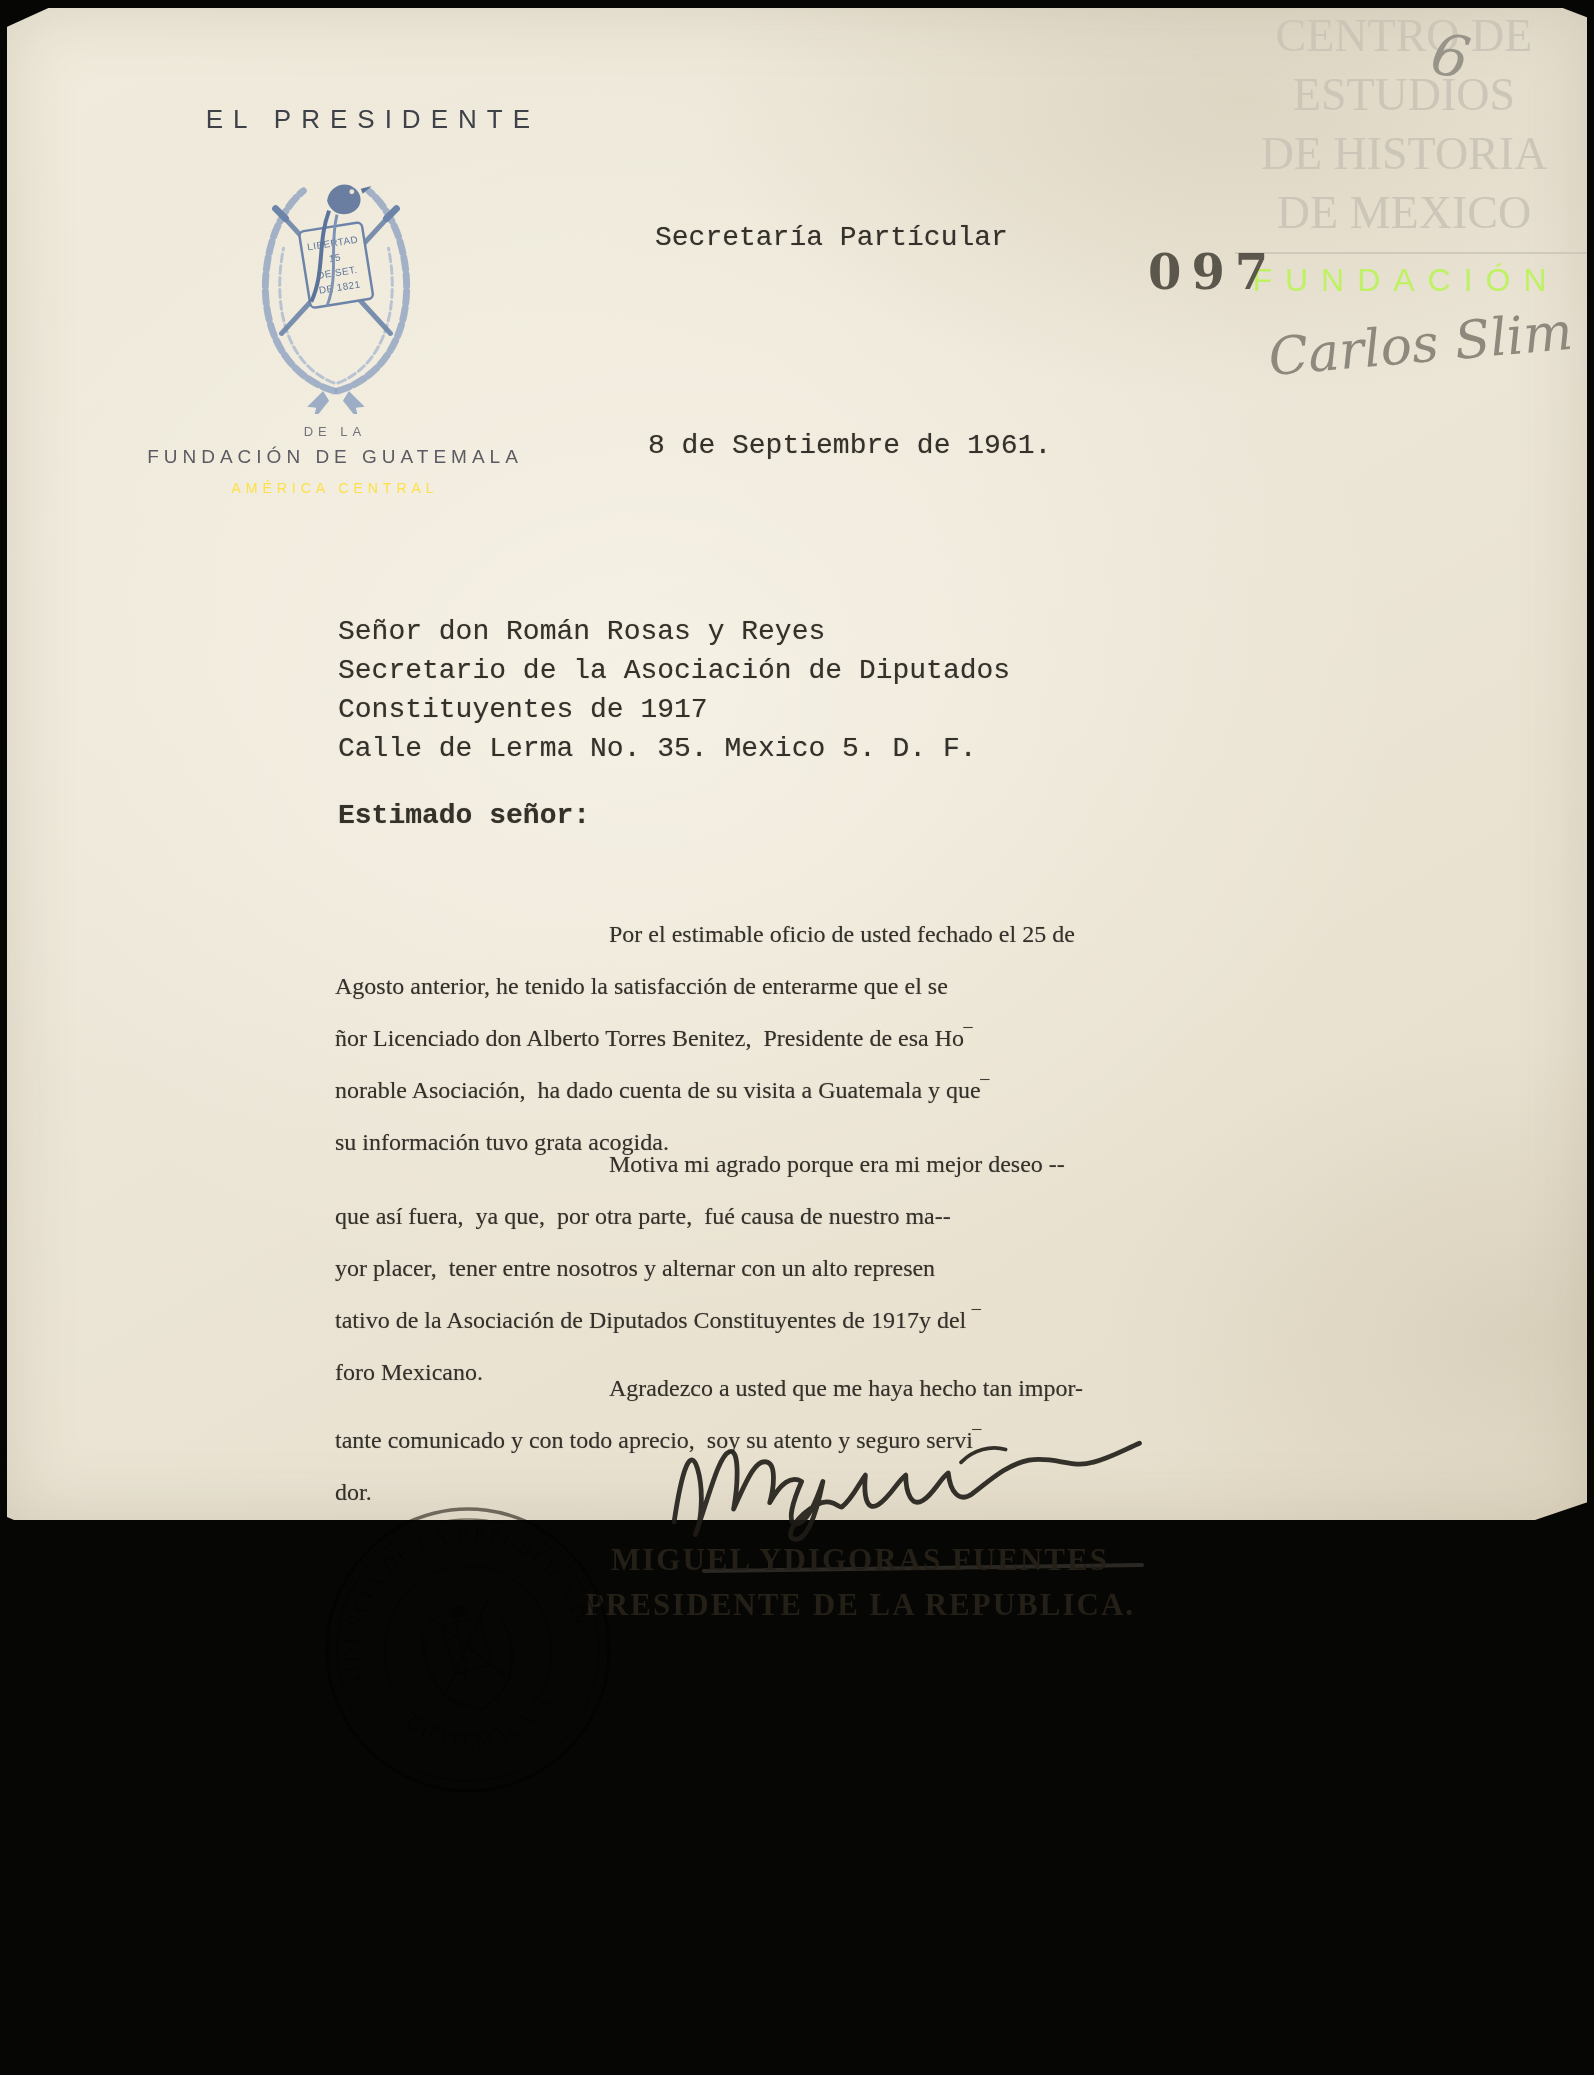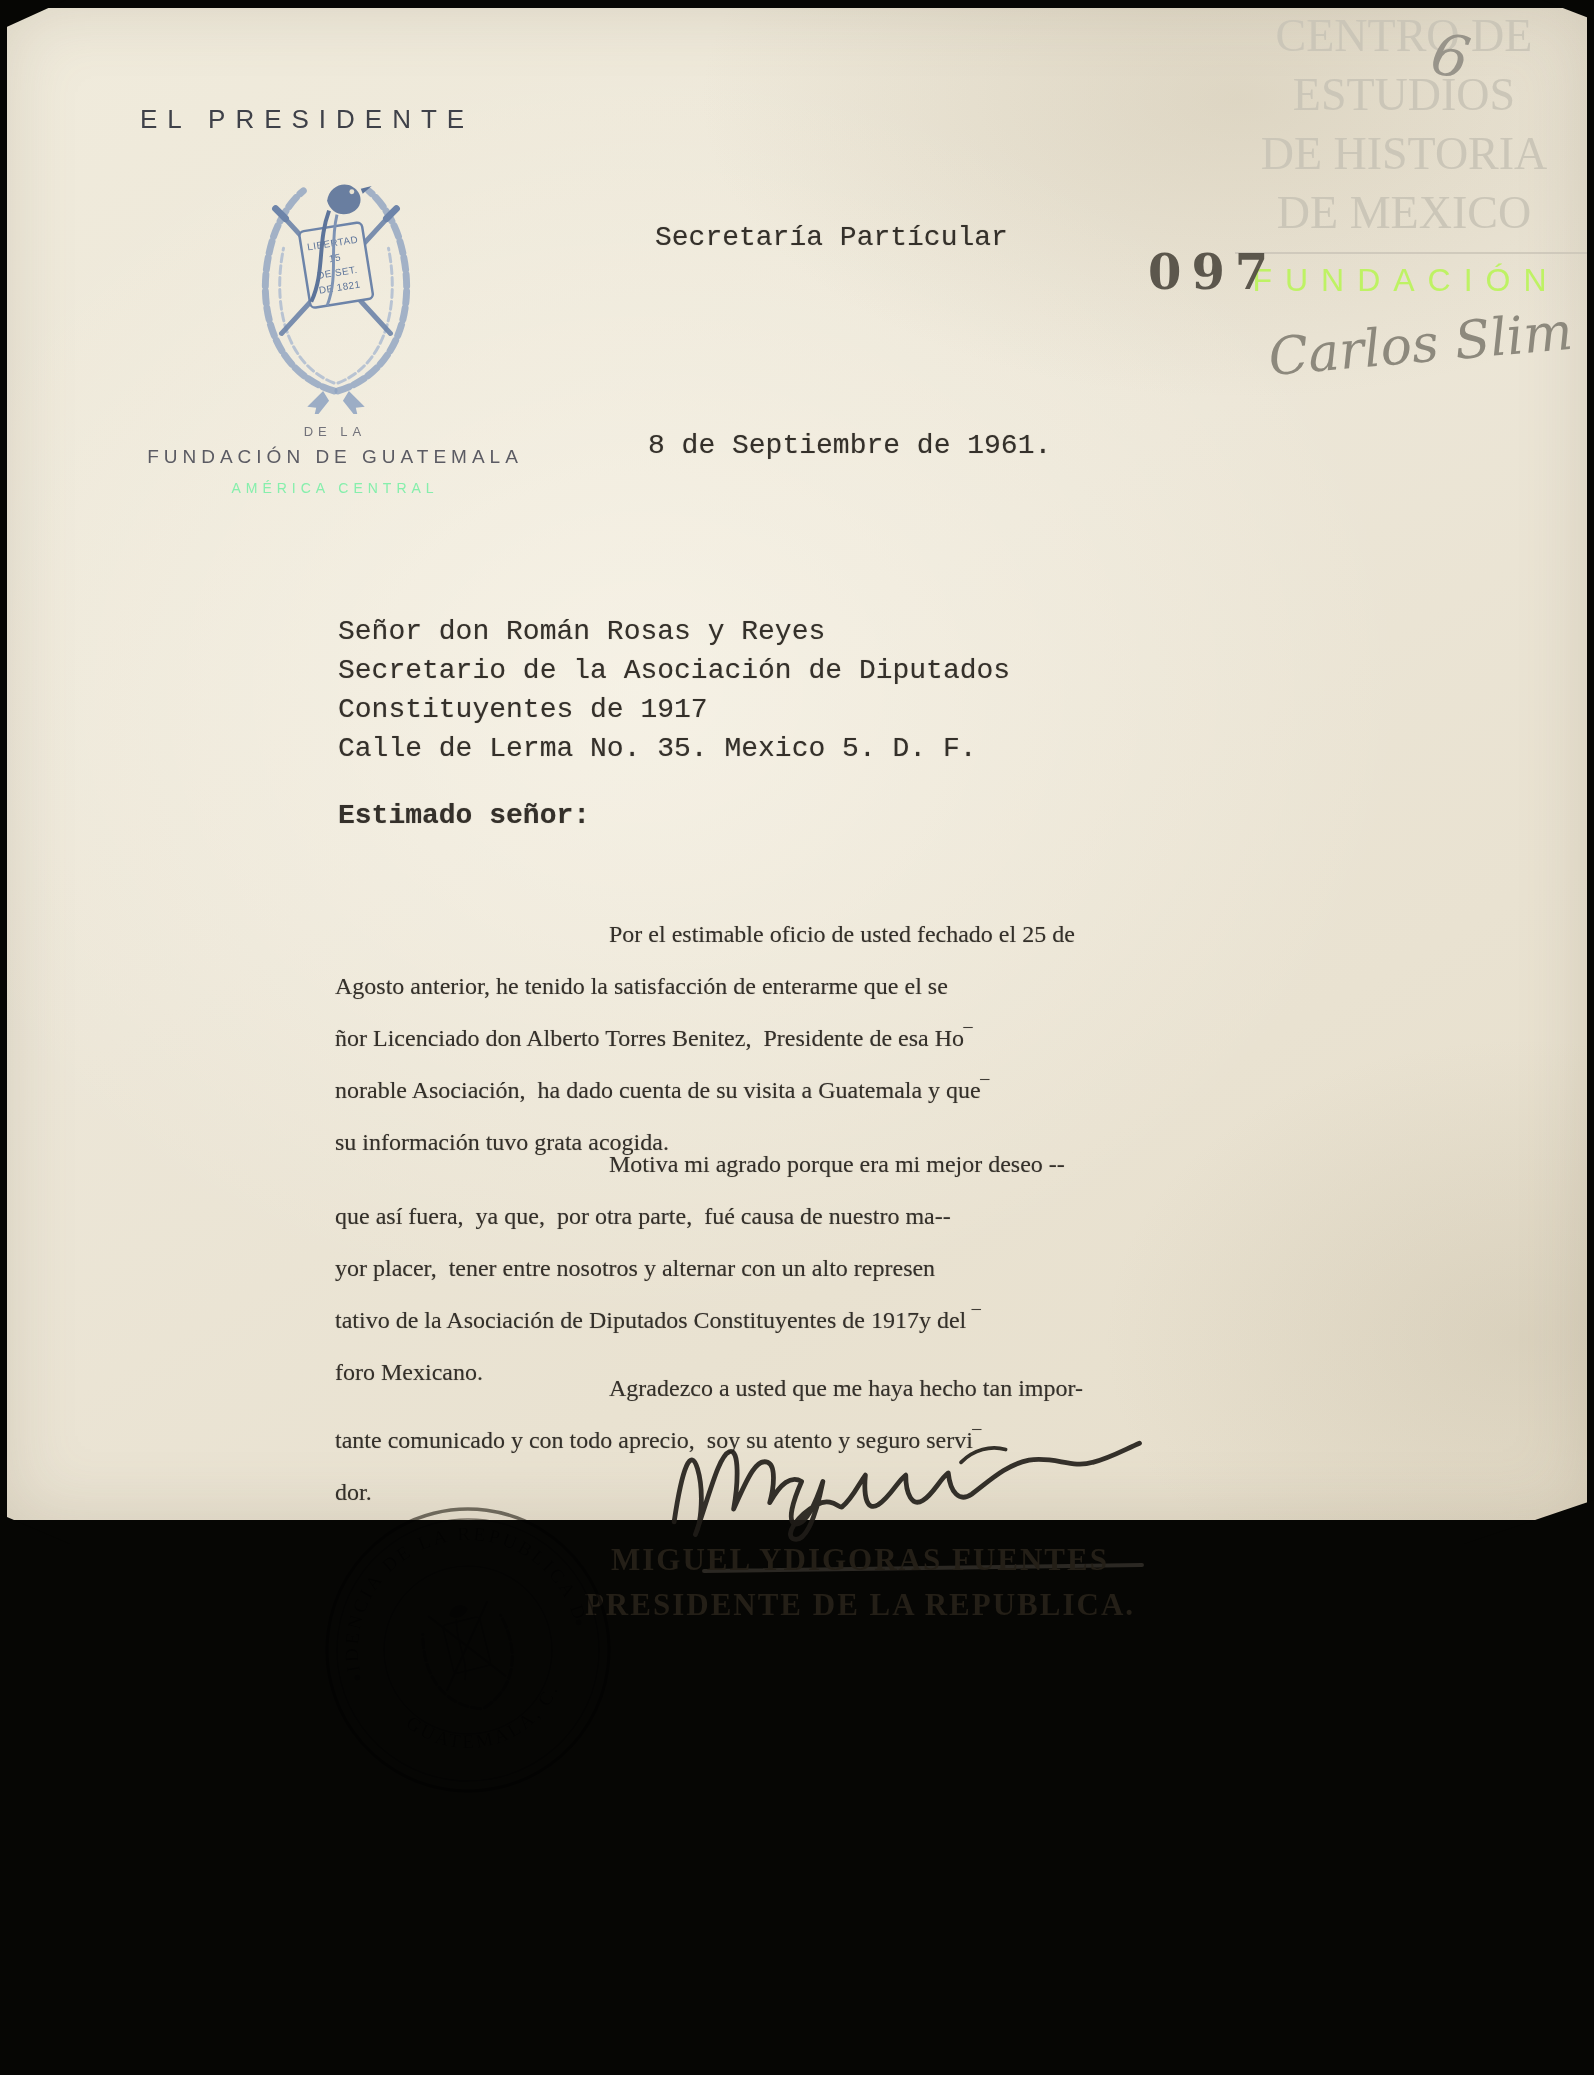--- a/index.html
+++ b/index.html
@@ -14,27 +14,27 @@
   }
   .edge-tl{position:absolute;top:0;left:0;width:0;height:0;border-top:30px solid #060604;border-right:66px solid transparent;z-index:9;}
   .edge-tr{position:absolute;top:0;right:0;width:0;height:0;border-top:20px solid #060604;border-left:52px solid transparent;z-index:9;}
   .edge-br{position:absolute;bottom:0;right:0;width:0;height:0;border-bottom:44px solid #060604;border-left:130px solid transparent;z-index:9;}
   .edge-bl{position:absolute;bottom:0;left:0;width:0;height:0;border-bottom:30px solid #060604;border-right:70px solid transparent;z-index:9;}
 
   .abs{position:absolute;}
   .t{font-family:"Liberation Mono","DejaVu Sans Mono",monospace;color:#34302a;text-shadow:0 0 1px rgba(52,48,42,0.4);}
 
   
-  .lh-title{left:140px;top:104px;width:400px;text-align:left;
+  .lh-title{left:140px;top:104px;width:400px;text-align:right;
     font-family:"Liberation Sans",sans-serif;font-size:26px;letter-spacing:10px;color:#3f4149;}
   .crest{left:232px;top:142px;width:208px;height:272px;}
   .scroll-t{font-family:"Liberation Sans",sans-serif;font-size:10px;fill:#5d749a;text-anchor:middle;letter-spacing:0.5px;}
   .lh-dela{left:135px;top:424px;width:400px;text-align:center;font-family:"Liberation Sans",sans-serif;font-size:13px;letter-spacing:5px;color:#72727a;}
   .lh-rep{left:95px;top:446px;width:480px;text-align:center;font-family:"Liberation Sans",sans-serif;font-size:19px;letter-spacing:5px;color:#5b5b63;}
-  .lh-amc{left:135px;top:480px;width:400px;text-align:center;font-family:"Liberation Sans",sans-serif;font-size:14px;letter-spacing:5px;color:#86efac;}
+  .lh-amc{left:135px;top:480px;width:400px;text-align:center;font-family:"Liberation Sans",sans-serif;font-size:14px;letter-spacing:5px;color:#fde047;}
 
   .office{left:655px;top:222px;font-size:28px;}
   .dateline{left:648px;top:430px;font-size:28px;}
 
   .stampnum{left:1148px;top:244px;font-family:"DejaVu Serif","Liberation Serif",serif;font-weight:600;
     font-size:48px;letter-spacing:10px;color:#514c42;opacity:0.92;}
 
   
   .wm-line{left:1225px;width:358px;text-align:center;font-family:"Liberation Serif",serif;
     font-size:46px;line-height:59px;color:#cbc6b8;}

